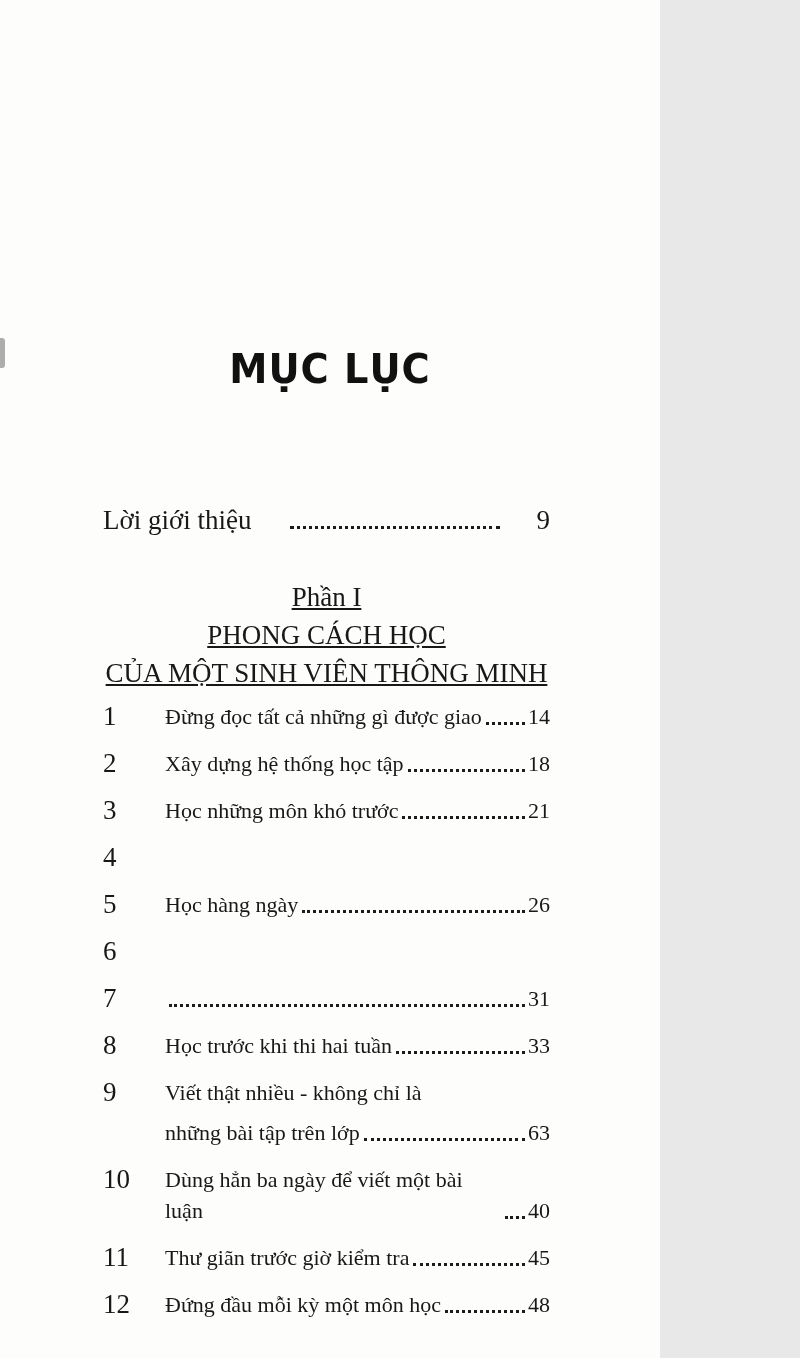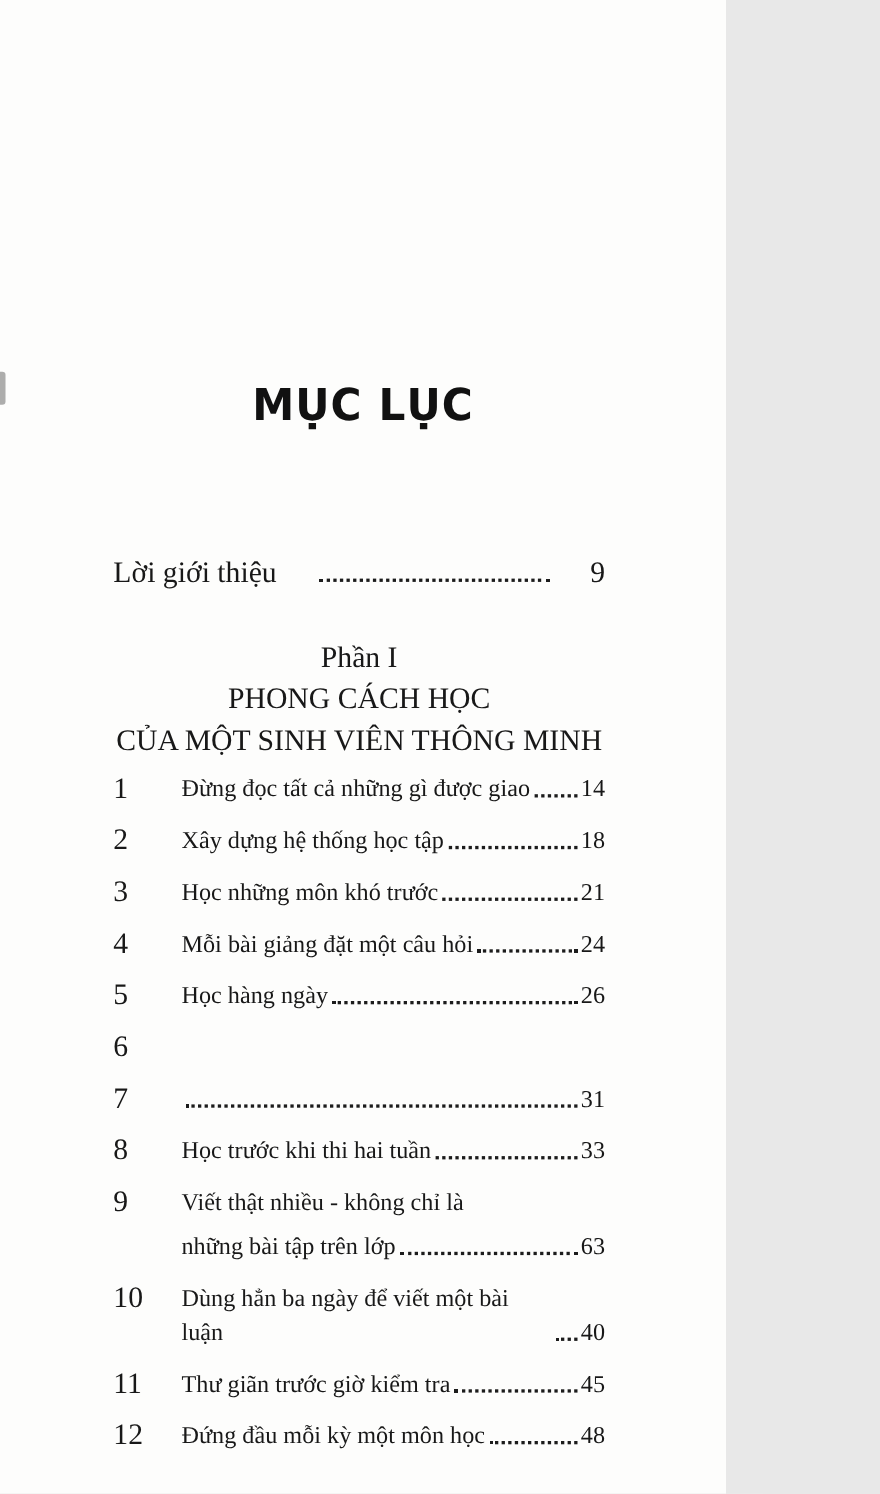--- a/index.html
+++ b/index.html
@@ -58,20 +58,21 @@
     min-width: 20px;
   }
   .pageno {
     flex: 0 0 auto;
   }
   .part-block {
     margin-top: 42px;
     text-align: center;
     font-size: 27px;
     line-height: 38px;
+    text-decoration: underline;
   }
   .entries {
     margin-top: 9px;
   }
   .entry {
     display: flex;
     align-items: flex-start;
     margin-bottom: 16px;
   }
   .entry-num {
@@ -146,27 +147,20 @@
           <div class="entry-line">
             <span>Học những môn khó trước</span>
             <span class="leader"></span>
             <span class="pageno">21</span>
           </div>
         </div>
       </div>
 
       <div class="entry">
         <span class="entry-num">4</span>
-        <div class="entry-body">
-          <div class="entry-line">
-            <span>Mỗi bài giảng đặt một câu hỏi</span>
-            <span class="leader"></span>
-            <span class="pageno">24</span>
-          </div>
-        </div>
       </div>
 
       <div class="entry">
         <span class="entry-num">5</span>
         <div class="entry-body">
           <div class="entry-line">
             <span>Học hàng ngày</span>
             <span class="leader"></span>
             <span class="pageno">26</span>
           </div>

